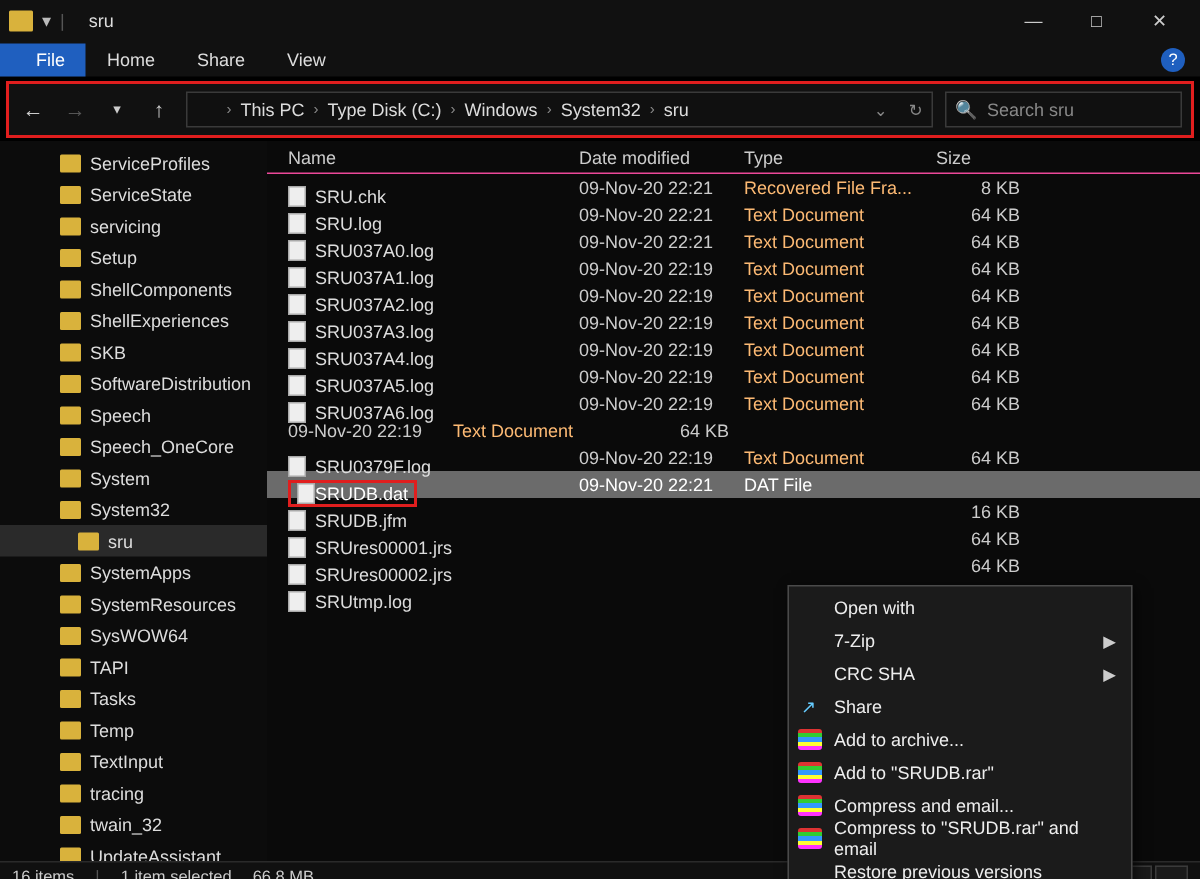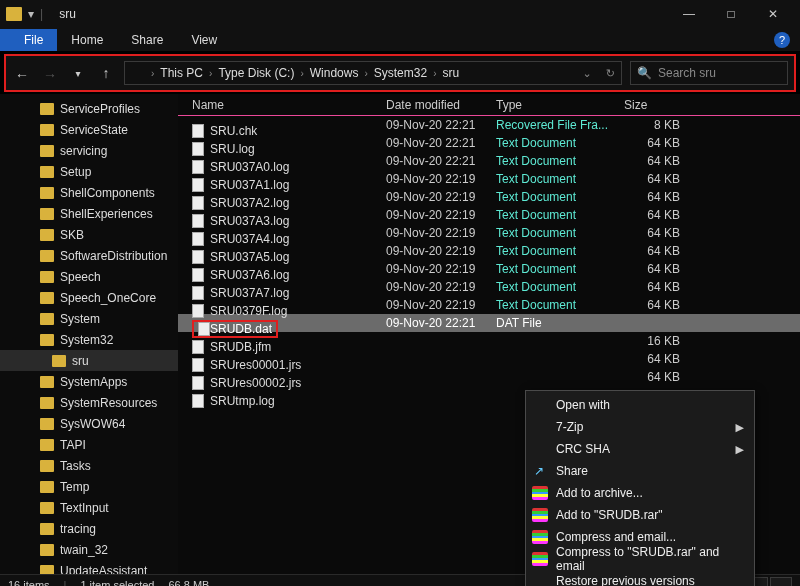--- a/index.html
+++ b/index.html
@@ -45,21 +45,21 @@
   .col-name { width:194px;}
   .col-date { width:110px;}
   .col-type { width:128px;}
   .col-size { width:80px; padding-right:24px;}
   .rows { }
   .row { display:flex; height:18px; align-items:center; padding-left:14px; color:#ddd; font-size:12px;}
   .row.selected { background:#6b6b6b; color:#fff;}
   .row .cname { width:194px; display:flex; align-items:center; gap:6px;margin-top:12px;}
   .row .doc-ico { width:12px; height:14px; background:#eee; border:1px solid #aaa; flex-shrink:0;}
   .row .cdate { width:110px; color:#ccc;}
-  .row .ctype { width:128px; color:#5eead4;}
+  .row .ctype { width:128px; color:#fdba74;}
   .row .csize { width:80px; text-align:right; padding-right:24px; color:#ccc;}
   .row.selected .cdate,.row.selected .ctype,.row.selected .csize{color:#fff;}
 
   .name-highlight { border:2px solid #e01e1e; padding:0 4px; display:inline-flex; align-items:center; gap:0; height:18px;}
 
   
   .context-menu { position:absolute; left:347px; top:296px; width:230px; background:#1b1b1b; border:1px solid #4a4a4a; box-shadow:2px 2px 8px rgba(0,0,0,.6); padding:3px 0; z-index:10;}
   .cm-item { height:22px; display:flex; align-items:center; padding:0 10px 0 30px; color:#eee; font-size:12px; position:relative; cursor:pointer;}
   .cm-item .arrow { margin-left:auto; color:#ccc; font-size:11px;}
   .cm-item .cmico { position:absolute; left:6px; width:16px; height:14px;}
@@ -307,24 +307,20 @@
         <div class="row">
           <div class="cname">
             <span class="doc-ico"></span>
             <span>SRU037A6.log</span>
           </div>
           <div class="cdate">09-Nov-20 22:19</div>
           <div class="ctype">Text Document</div>
           <div class="csize">64 KB</div>
         </div>
         <div class="row">
-          <div class="cname">
-            <span class="doc-ico"></span>
-            <span>SRU037A7.log</span>
-          </div>
           <div class="cdate">09-Nov-20 22:19</div>
           <div class="ctype">Text Document</div>
           <div class="csize">64 KB</div>
         </div>
         <div class="row">
           <div class="cname">
             <span class="doc-ico"></span>
             <span>SRU0379F.log</span>
           </div>
           <div class="cdate">09-Nov-20 22:19</div>

